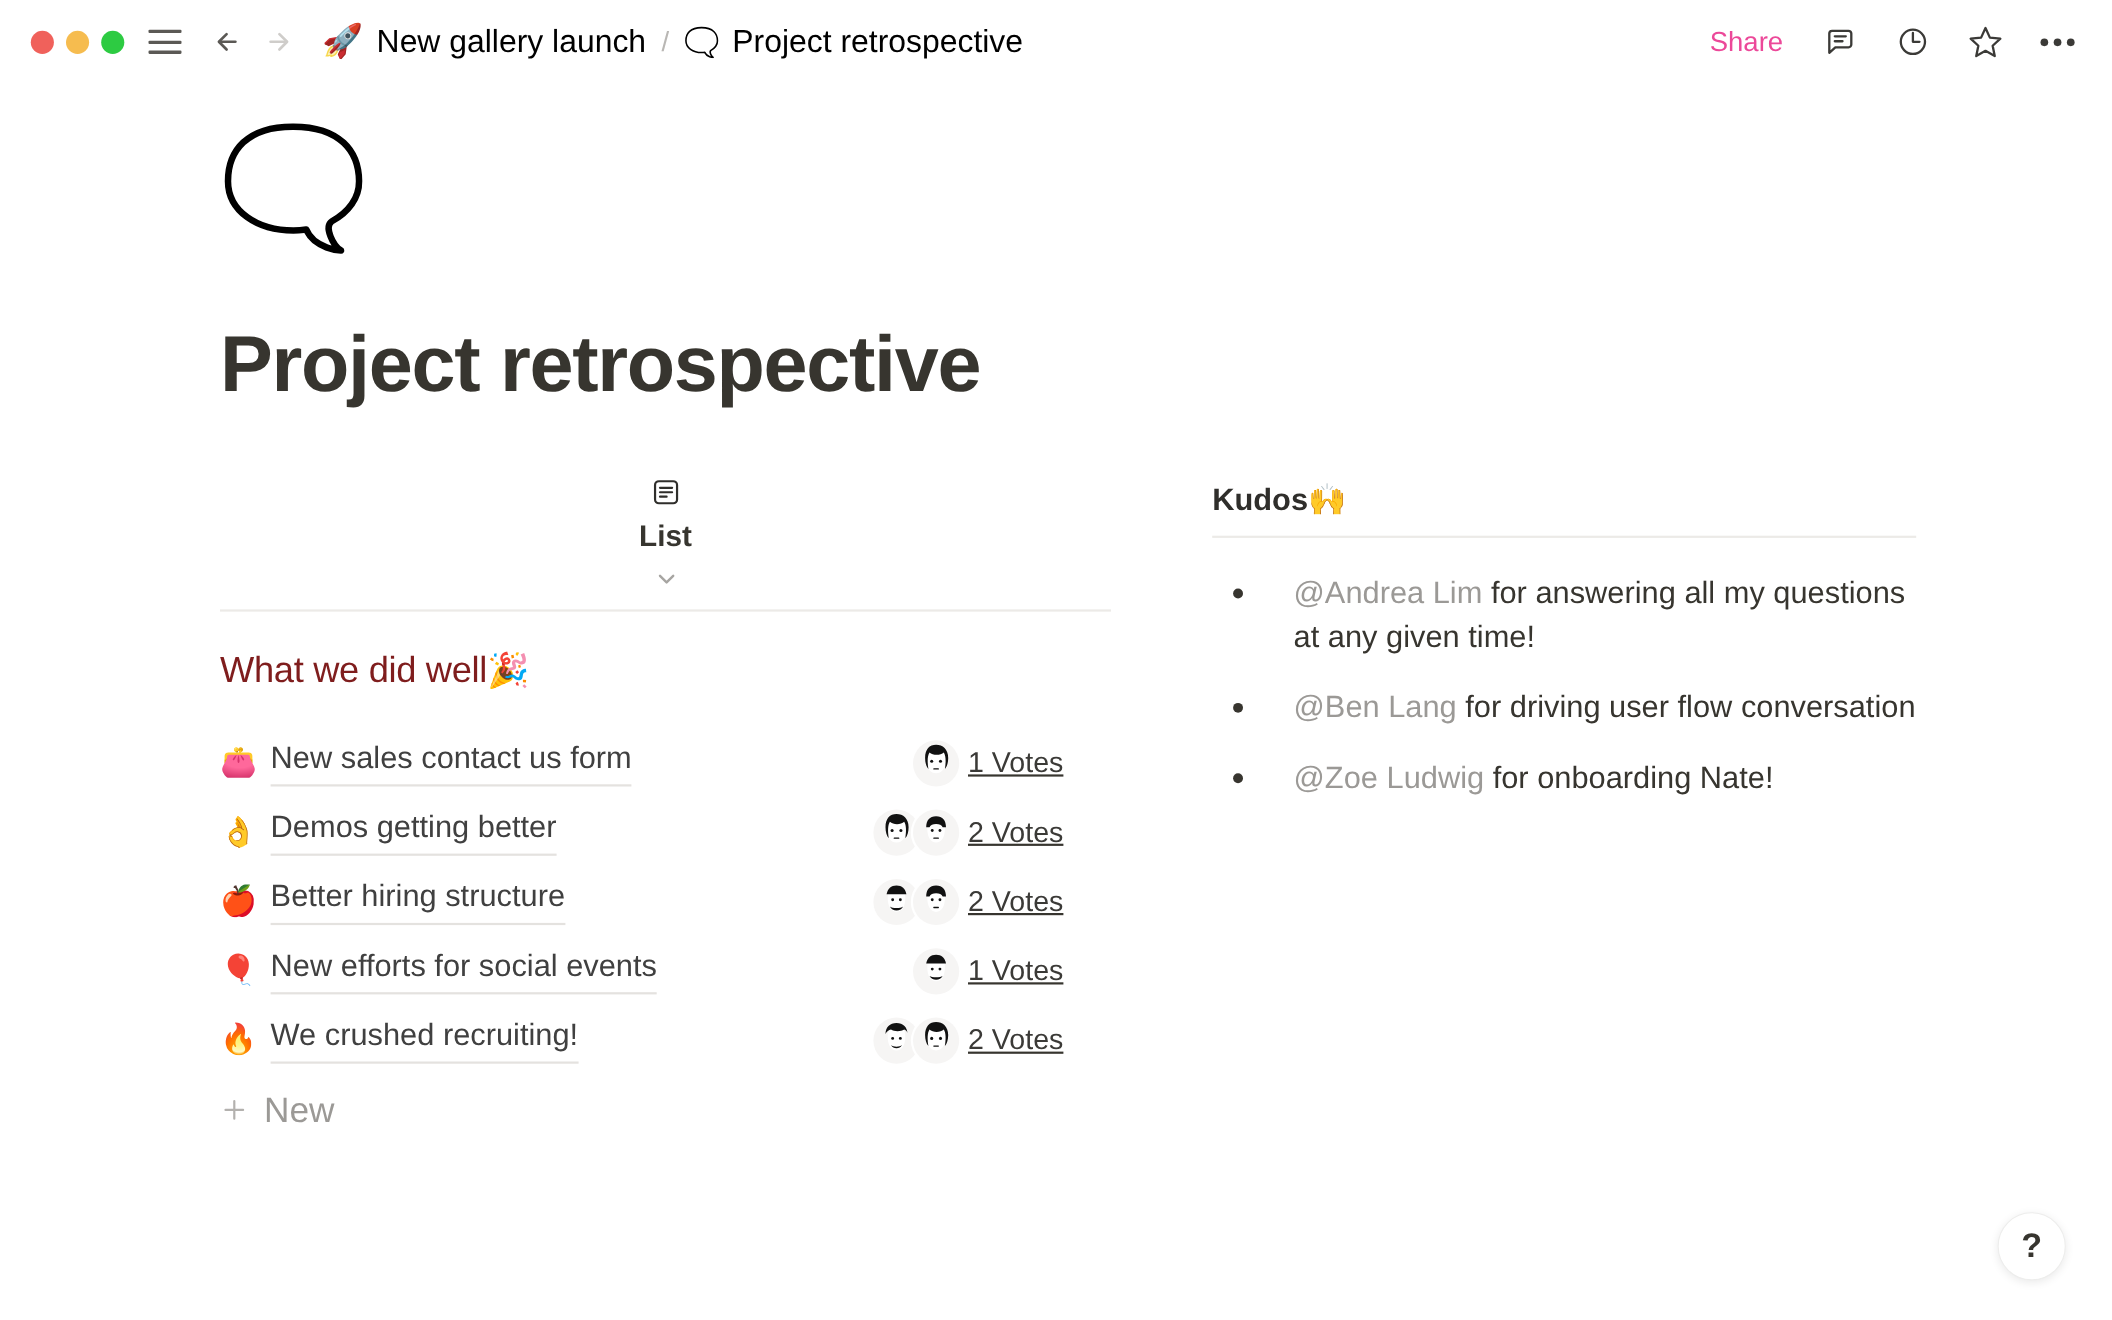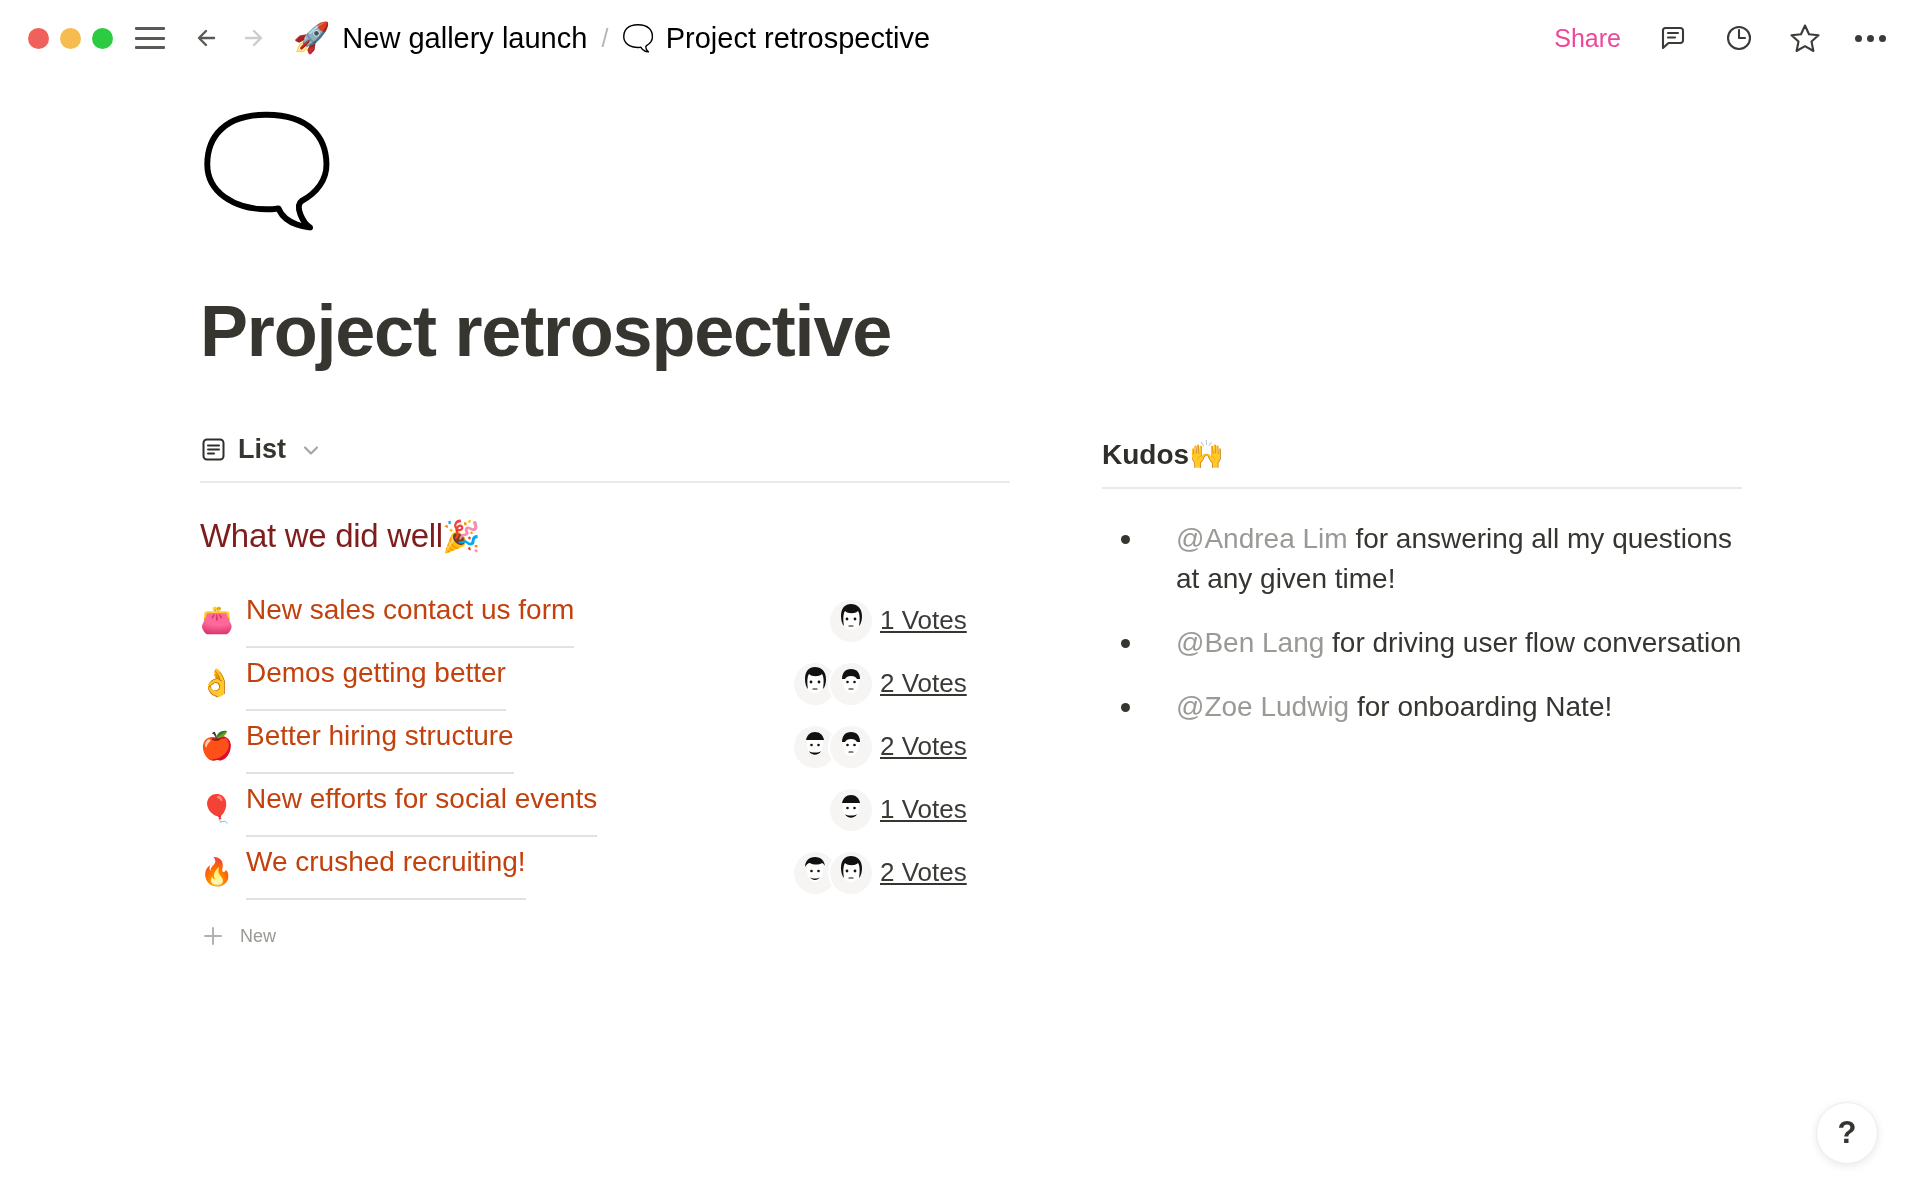--- a/index.html
+++ b/index.html
@@ -149,20 +149,21 @@
 
   .col-left  { width: 810px; flex: 0 0 810px; }
   .col-right { width: 640px; flex: 0 0 640px; padding-top: 4px; }
 
   
   .view-bar {
     display: flex;
     align-items: center;
     gap: 11px;
     padding-bottom: 16px;
+    flex-direction: column;
   }
   .view-icon { display: flex; align-items: center; }
   .view-label {
     font-size: 27px;
     font-weight: bold;
     color: #37352f;
   }
   .view-chevron { display: flex; align-items: center; margin-left: 2px; }
 
   .divider {
@@ -196,23 +197,23 @@
   }
   .row-title-wrap {
     flex: 1 1 auto;
     min-width: 0;
     display: flex;
     align-items: center;
     height: 100%;
   }
   .row-title {
     font-size: 28px;
-    color: #c2410c;
+    color: #404040;
     border-bottom: 2px solid #e4e2df;
-    padding-bottom: 20px;
+    padding-bottom: 8px;
     white-space: nowrap;
   }
 
   .row-right {
     flex: 0 0 260px;
     display: flex;
     align-items: center;
     justify-content: flex-start;
     text-decoration: underline;
   }
@@ -245,21 +246,21 @@
   .new-row {
     display: flex;
     align-items: center;
     gap: 14px;
     height: 56px;
     margin-top: 4px;
     cursor: pointer;
   }
   .plus-icon { display: flex; align-items: center; }
   .new-label {
-    font-size: 18px;
+    font-size: 32px;
     color: #9b9996;
   }
 
   
   .kudos-heading {
     font-size: 28px;
     font-weight: bold;
     color: #2f2e2b;
     padding-bottom: 16px;
   }

